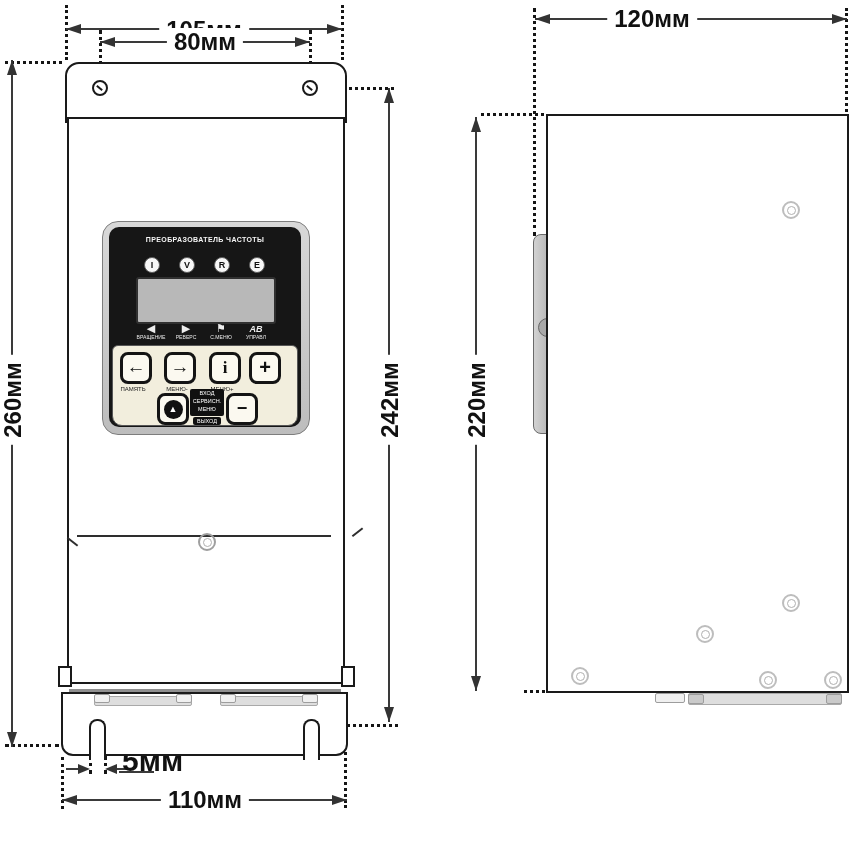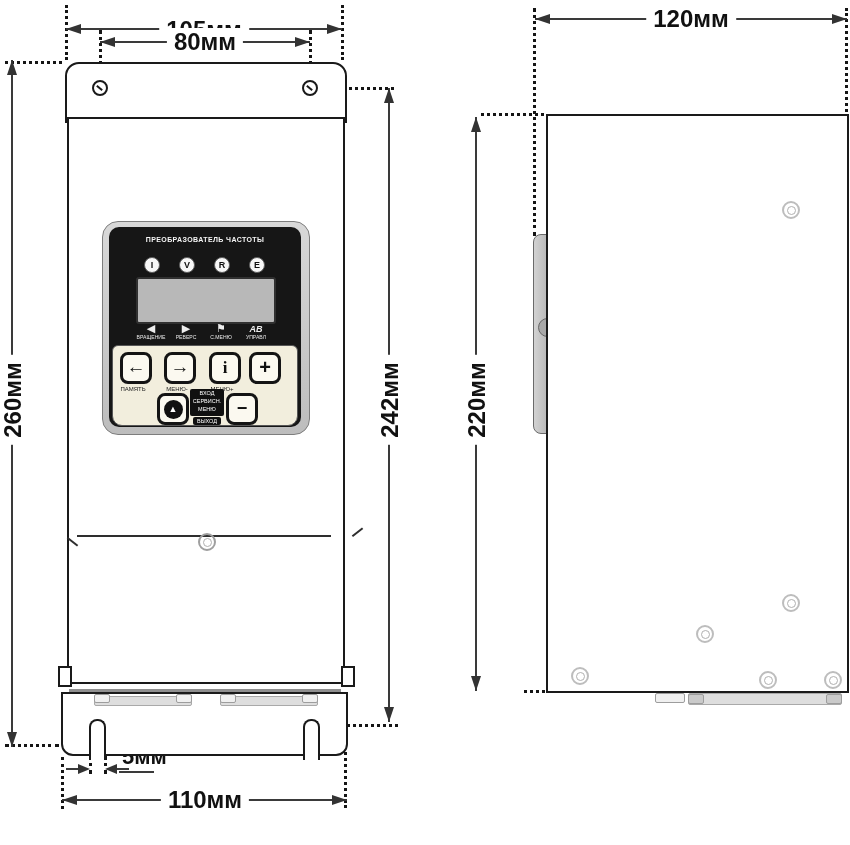--- a/index.html
+++ b/index.html
@@ -75,21 +75,21 @@
   <div class="ln" style="left:100px;top:41px;width:210px;height:2px;"></div>
   <div class="arr l" style="left:100px;top:37px;"></div>
   <div class="arr r" style="left:295px;top:37px;"></div>
   <span class="dlab" style="left:205px;top:42px;">80мм</span>
 </div>
 
 <div>
   <div class="ln" style="left:535px;top:18px;width:312px;height:2px;"></div>
   <div class="arr l" style="left:535px;top:14px;"></div>
   <div class="arr r" style="left:832px;top:14px;"></div>
-  <span class="dlab" style="left:691px;top:19px;">120мм</span>
+  <span class="dlab" style="left:652px;top:19px;">120мм</span>
 </div>
 
 <div>
   <div class="ln" style="left:11px;top:60px;width:2px;height:687px;"></div>
   <div class="arr u" style="left:7px;top:60px;"></div>
   <div class="arr d" style="left:7px;top:732px;"></div>
   <span class="dlab v" style="left:13px;top:400px;">260мм</span>
 </div>
 
 <div>
@@ -112,21 +112,21 @@
   <div class="arr r" style="left:332px;top:795px;"></div>
   <span class="dlab" style="left:205px;top:800px;">110мм</span>
 </div>
 
 <div>
   <div class="ln" style="left:66px;top:768px;width:12px;height:2px;"></div>
   <div class="arr r" style="left:78px;top:764px;border-width:5px 0 5px 12px;"></div>
   <div class="arr l" style="left:105px;top:764px;border-width:5px 12px 5px 0;"></div>
   <div class="ln" style="left:117px;top:768px;width:12px;height:2px;"></div>
   <div class="ln" style="left:119px;top:771px;width:35px;height:2px;"></div>
-  <span style="position:absolute;left:122px;top:744px;font-weight:bold;font-size:22px;color:#111;">5мм</span>
+  <span style="position:absolute;left:122px;top:744px;font-weight:bold;font-size:30px;color:#111;">5мм</span>
 </div>
 
 <div>
   <div style="position:absolute;left:533px;top:234px;width:16px;height:198px;
               background:linear-gradient(90deg,#d2d2d2,#b3b3b3);border:1px solid #6a6a6a;
               border-radius:8px 0 0 8px;"></div>
   <div style="position:absolute;left:538px;top:318px;width:17px;height:17px;background:#a8a8a8;
               border:1px solid #666;border-radius:50%;"></div>
   <div style="position:absolute;left:546px;top:114px;width:299px;height:575px;
               background:#fff;border:2px solid #1a1a1a;"></div>

